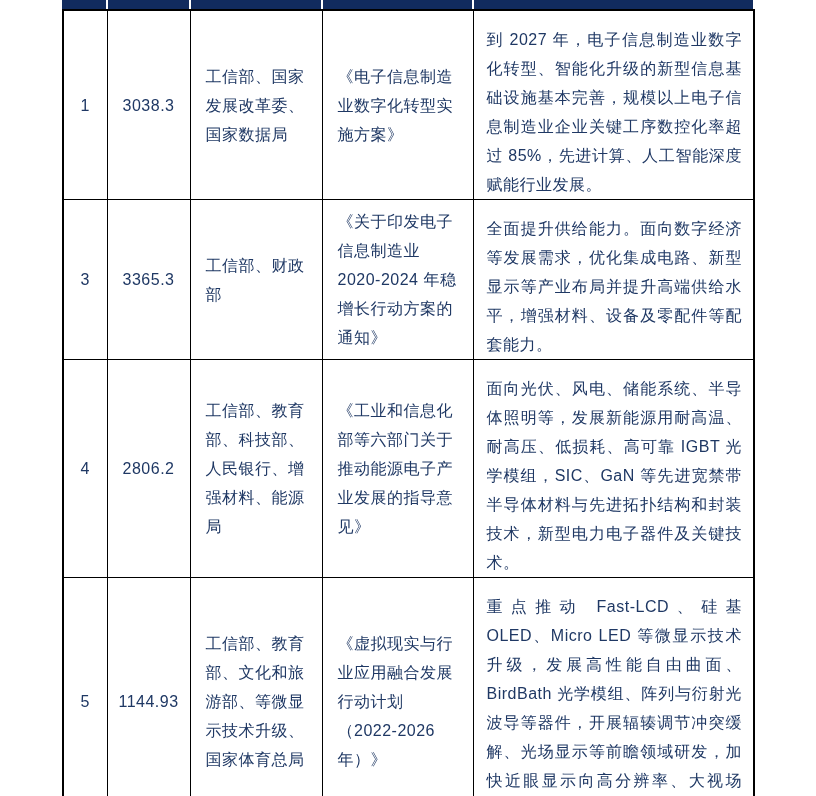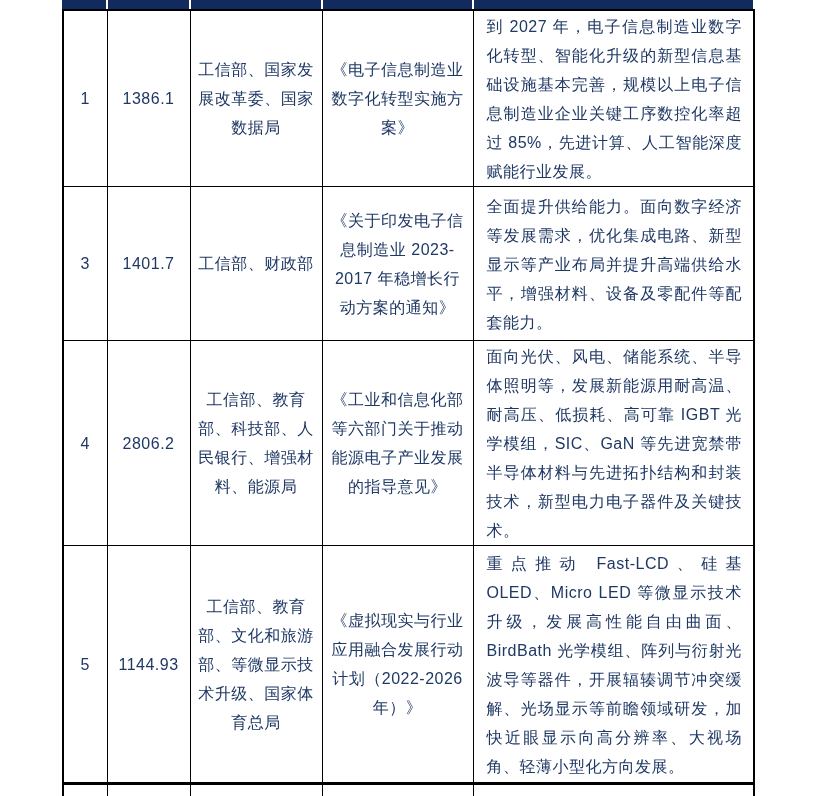--- a/index.html
+++ b/index.html
@@ -51,27 +51,26 @@
     line-height: 29px;
     letter-spacing: 0.5px;
     overflow: hidden;
   }
   td.c-num, td.c-date {
     text-align: center;
     font-size: 16.5px;
     letter-spacing: 0;
   }
   td.c-depts, td.c-title {
-    text-align: center;
-    padding: 0 7px;
+    padding: 0 15px;
   }
   td.c-content {
     text-align: justify;
     text-justify: inter-ideograph;
-    padding: 1px 11px 0 13px;
+    padding: 14px 11px 0 13px;
     line-height: 29.4px;
   }
   tr.r1 { height: 176px; }
   tr.r2 { height: 154px; }
   tr.r3 { height: 204px; }
   tr.r4 { height: 238px; }
   tr.r-partial { height: 42px; }
   tr.r-partial td { border-top: 3px solid #000000; }
 </style>
 </head>
@@ -91,30 +90,30 @@
     <colgroup>
       <col style="width:44px;">
       <col style="width:83px;">
       <col style="width:132px;">
       <col style="width:151px;">
       <col style="width:281px;">
     </colgroup>
     <tbody>
       <tr class="r1">
         <td class="c-num">1</td>
-        <td class="c-date">1386.1</td>
+        <td class="c-date">3038.3</td>
         <td class="c-depts">工信部、国家发展改革委、国家数据局</td>
         <td class="c-title">《电子信息制造业数字化转型实施方案》</td>
         <td class="c-content">到 2027 年，电子信息制造业数字化转型、智能化升级的新型信息基础设施基本完善，规模以上电子信息制造业企业关键工序数控化率超过 85%，先进计算、人工智能深度赋能行业发展。</td>
       </tr>
       <tr class="r2">
         <td class="c-num">3</td>
-        <td class="c-date">1401.7</td>
+        <td class="c-date">3365.3</td>
         <td class="c-depts">工信部、财政部</td>
-        <td class="c-title">《关于印发电子信息制造业 2023-2017 年稳增长行动方案的通知》</td>
+        <td class="c-title">《关于印发电子信息制造业 2020-2024 年稳增长行动方案的通知》</td>
         <td class="c-content">全面提升供给能力。面向数字经济等发展需求，优化集成电路、新型显示等产业布局并提升高端供给水平，增强材料、设备及零配件等配套能力。</td>
       </tr>
       <tr class="r3">
         <td class="c-num">4</td>
         <td class="c-date">2806.2</td>
         <td class="c-depts">工信部、教育部、科技部、人民银行、增强材料、能源局</td>
         <td class="c-title">《工业和信息化部等六部门关于推动能源电子产业发展的指导意见》</td>
         <td class="c-content">面向光伏、风电、储能系统、半导体照明等，发展新能源用耐高温、耐高压、低损耗、高可靠 IGBT 光学模组，SIC、GaN 等先进宽禁带半导体材料与先进拓扑结构和封装技术，新型电力电子器件及关键技术。</td>
       </tr>
       <tr class="r4">

